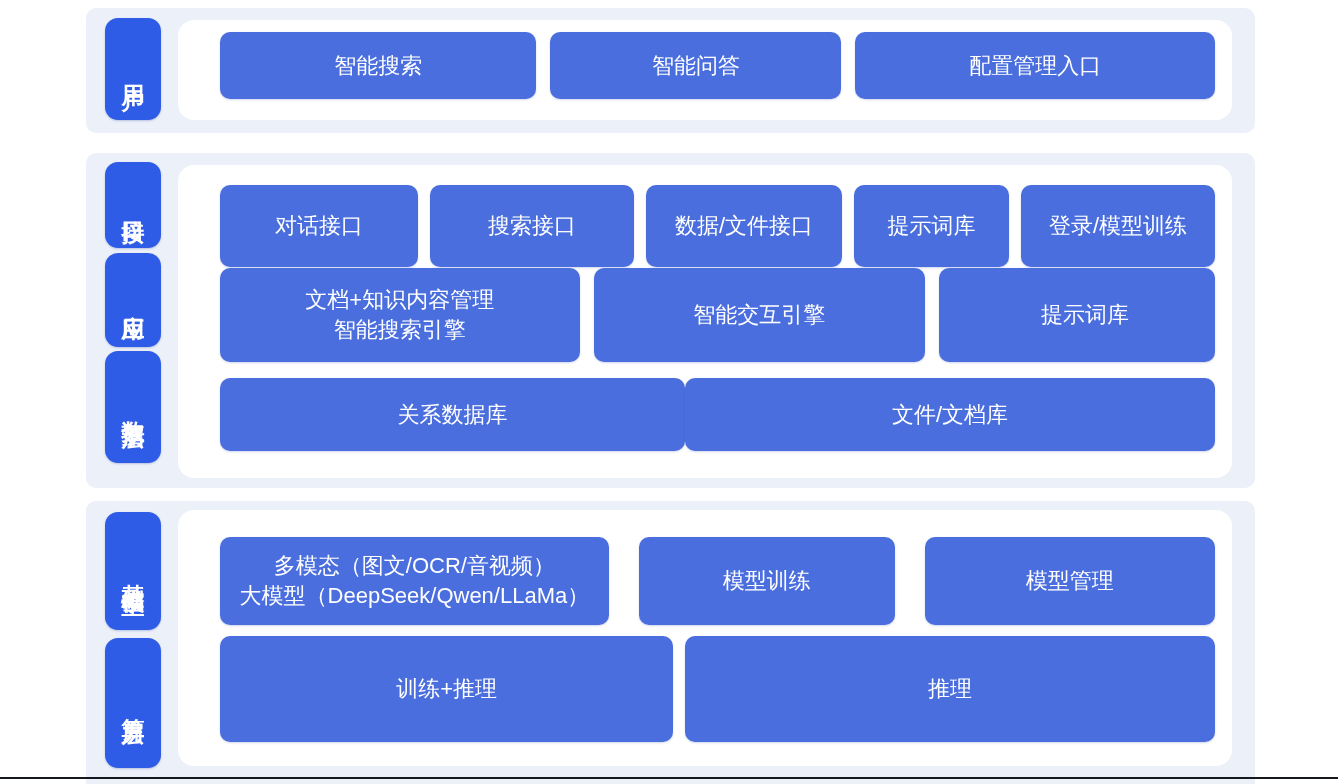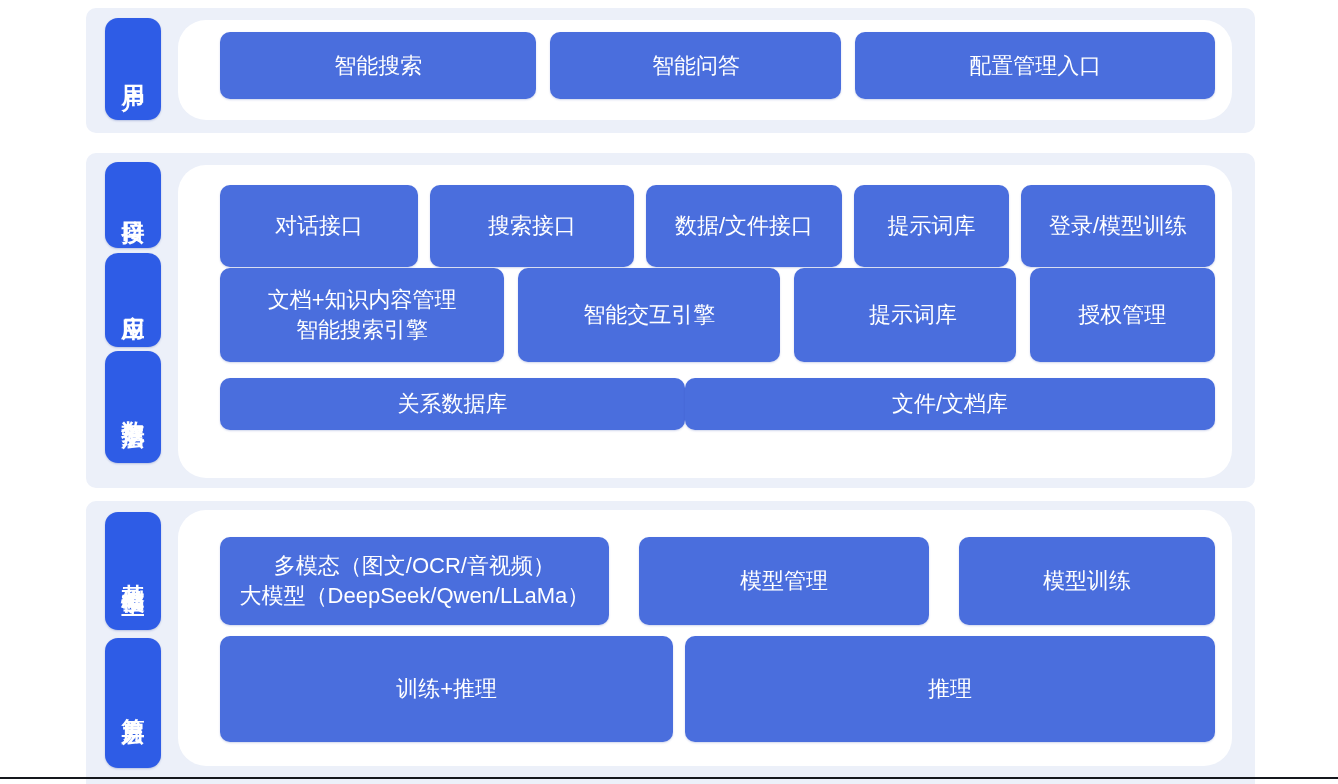--- a/index.html
+++ b/index.html
@@ -29,21 +29,21 @@
   }
   #tab-user{top:10px;height:102px;}
   #tab-interface{top:9px;height:86px;}
   #tab-app{top:100px;height:94px;}
   #tab-data{top:198px;height:112px;}
   #tab-foundation{top:11px;height:118px;}
   #tab-compute{top:137px;height:130px;}
 
   .panel{
     position:absolute;left:92px;right:23px;
-    background:#ffffff;border-radius:28px;
+    background:#ffffff;border-radius:16px;
   }
   #panel1{top:12px;height:100px;}
   #panel2{top:12px;height:313px;}
   #panel3{top:9px;height:256px;}
 
   .row{
     position:absolute;left:42px;right:17px;
     display:flex;
   }
   .box{
@@ -51,21 +51,21 @@
     color:#ffffff;font-size:22px;font-weight:400;
     display:flex;align-items:center;justify-content:center;
     text-align:center;white-space:pre-line;line-height:1.35;
     box-shadow:0 1px 2px rgba(40,70,170,.22);
   }
   
   #s1r1{top:12px;height:67px;gap:14px;}
   
   #s2r1{top:20px;height:82px;gap:12px;}
   #s2r2{top:103px;height:94px;gap:14px;}
-  #s2r3{top:213px;height:52px;}
+  #s2r3{top:213px;height:73px;}
   
   #s3r1{top:27px;height:88px;gap:30px;}
   #s3r2{top:126px;height:106px;gap:12px;}
 
   .bottom-rule{
     position:absolute;left:0;width:1338px;top:777px;height:2px;
     background:#15181d;
   }
 </style>
 </head>
@@ -100,42 +100,41 @@
       <div class="box" style="flex:208 1 0;">搜索接口</div>
       <div class="box" style="flex:200 1 0;">数据/文件接口</div>
       <div class="box" style="flex:158 1 0;">提示词库</div>
       <div class="box" style="flex:198 1 0;">登录/模型训练</div>
     </div>
     <div class="row" id="s2r2">
       <div class="box" style="flex:296 1 0;">文档+知识内容管理
 智能搜索引擎</div>
       <div class="box" style="flex:273 1 0;">智能交互引擎</div>
       <div class="box" style="flex:214 1 0;padding-left:16px;">提示词库</div>
-      <div class="box" style="flex:193 1 0;">授权管理</div>
     </div>
     <div class="row" id="s2r3">
       <div class="box" style="flex:300 1 0;">关系数据库</div>
       <div class="box" style="flex:342 1 0;">文件/文档库</div>
     </div>
   </div>
 </div>
 
 <div class="section" id="sec3">
   <div class="tab" id="tab-foundation">
     <span class="tab-label">基础模型</span>
   </div>
   <div class="tab" id="tab-compute">
     <span class="tab-label">算力层</span>
   </div>
   <div class="panel" id="panel3">
     <div class="row" id="s3r1">
       <div class="box" style="flex:395 1 0;">多模态（图文/OCR/音视频）
 大模型（DeepSeek/Qwen/LLaMa）</div>
+      <div class="box" style="flex:260 1 0;">模型训练</div>
       <div class="box" style="flex:295 1 0;">模型管理</div>
-      <div class="box" style="flex:260 1 0;">模型训练</div>
     </div>
     <div class="row" id="s3r2">
       <div class="box" style="flex:462 1 0;">训练+推理</div>
       <div class="box" style="flex:540 1 0;">推理</div>
     </div>
   </div>
 </div>
 
 <div class="bottom-rule"></div>
 

